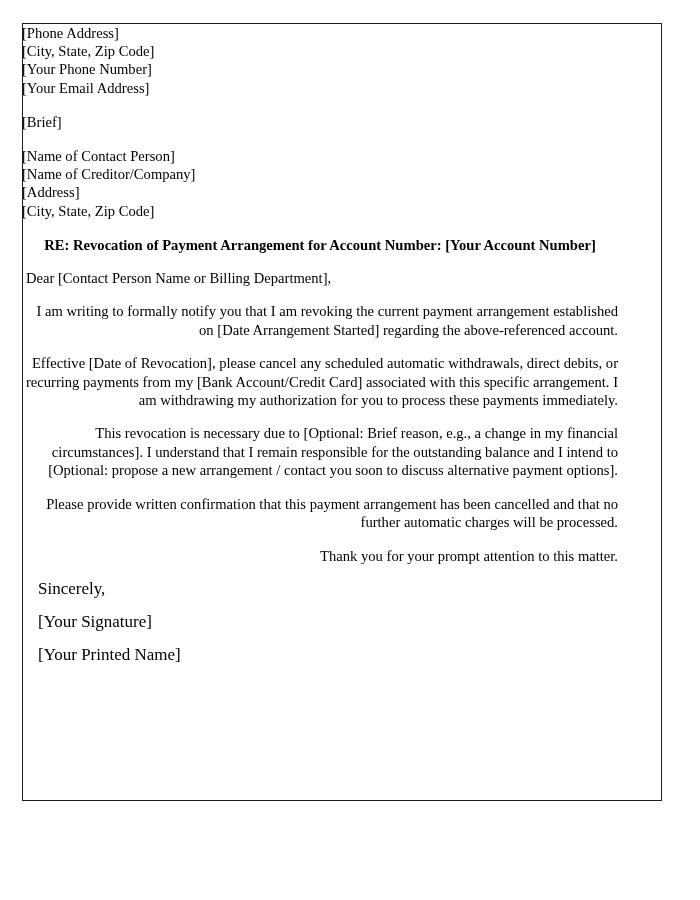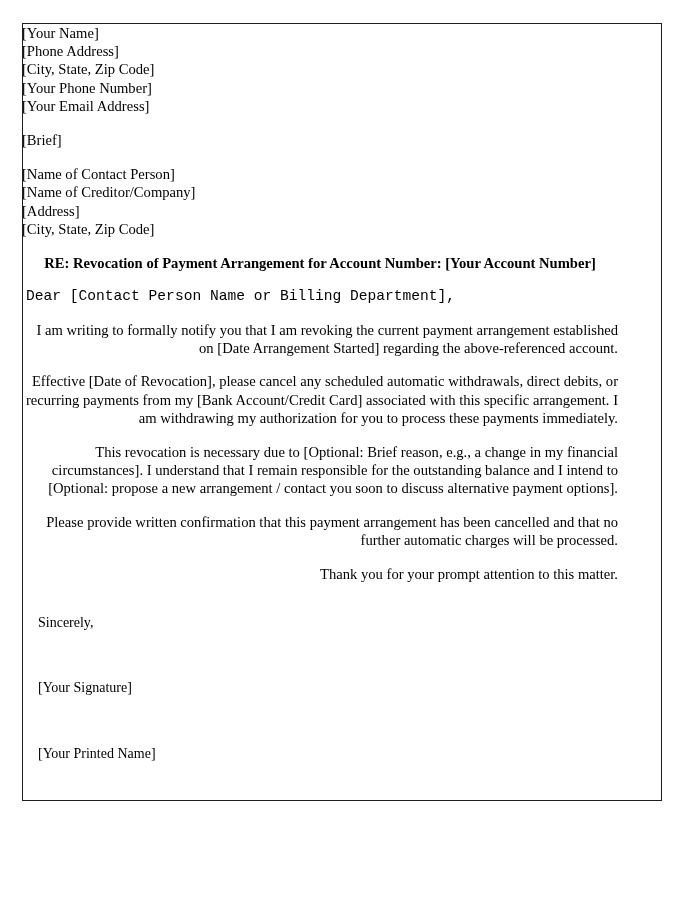--- a/index.html
+++ b/index.html
@@ -61,47 +61,45 @@
     line-height: 18.4px;
     font-weight: bold;
     margin: 0;
     text-align: center;
   }
   .salutation {
     font-size: 14.6px;
     line-height: 18.2px;
     margin: 0;
     padding-left: 4px;
-    font-family: Liberation Mono, monospace;
   }
   .para {
     font-size: 14.6px;
     line-height: 18.4px;
     margin: 0;
     text-align: right;
   }
   .closing {
-    font-size: 14px;
+    font-size: 17px;
     line-height: 18.2px;
-    margin: 16px;
-    padding-left: 0;
+    margin: 0;
+    padding-left: 16px;
     white-space: pre;
   }
 </style>
 </head>
 <body>
 
 <div id="page">
 
   <div id="letter-frame"></div>
 
   <div id="letter-body">
 
     <div class="block">
-      <span class="line">[Your Name]</span>
       <span class="line">[Phone Address]</span>
       <span class="line">[City, State, Zip Code]</span>
       <span class="line">[Your Phone Number]</span>
       <span class="line">[Your Email Address]</span>
     </div>
 
     <div class="gap"></div>
 
     <div class="block">
       <span class="line">[Brief]</span>

